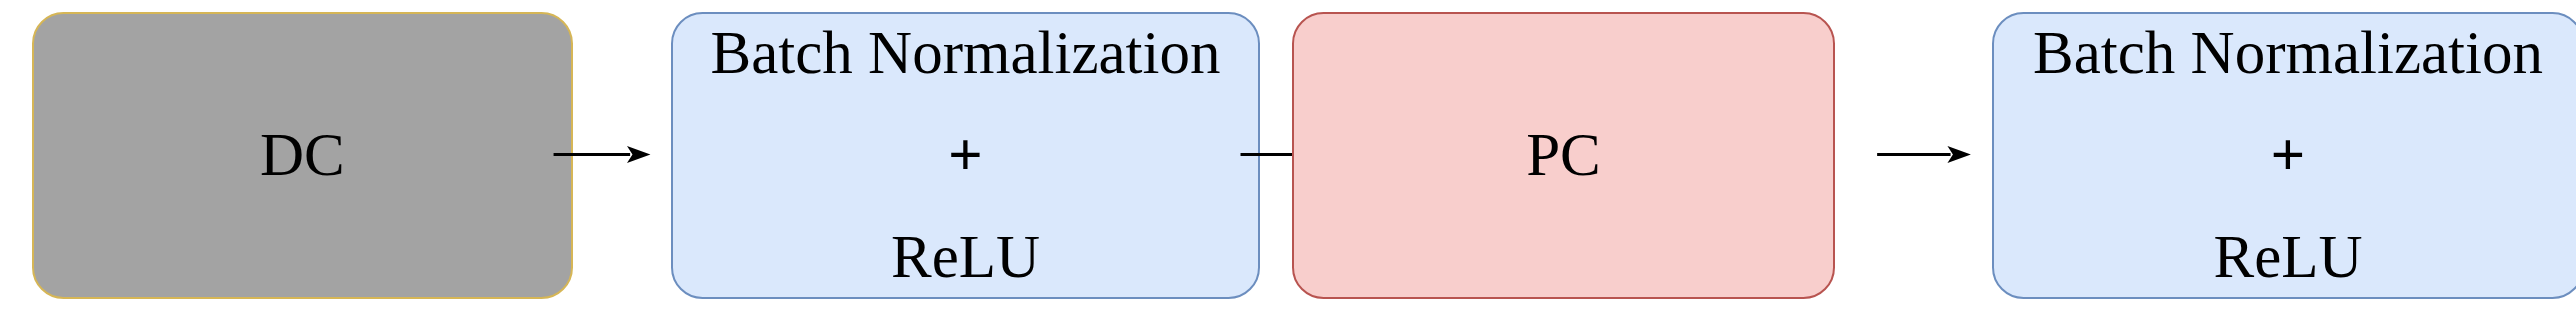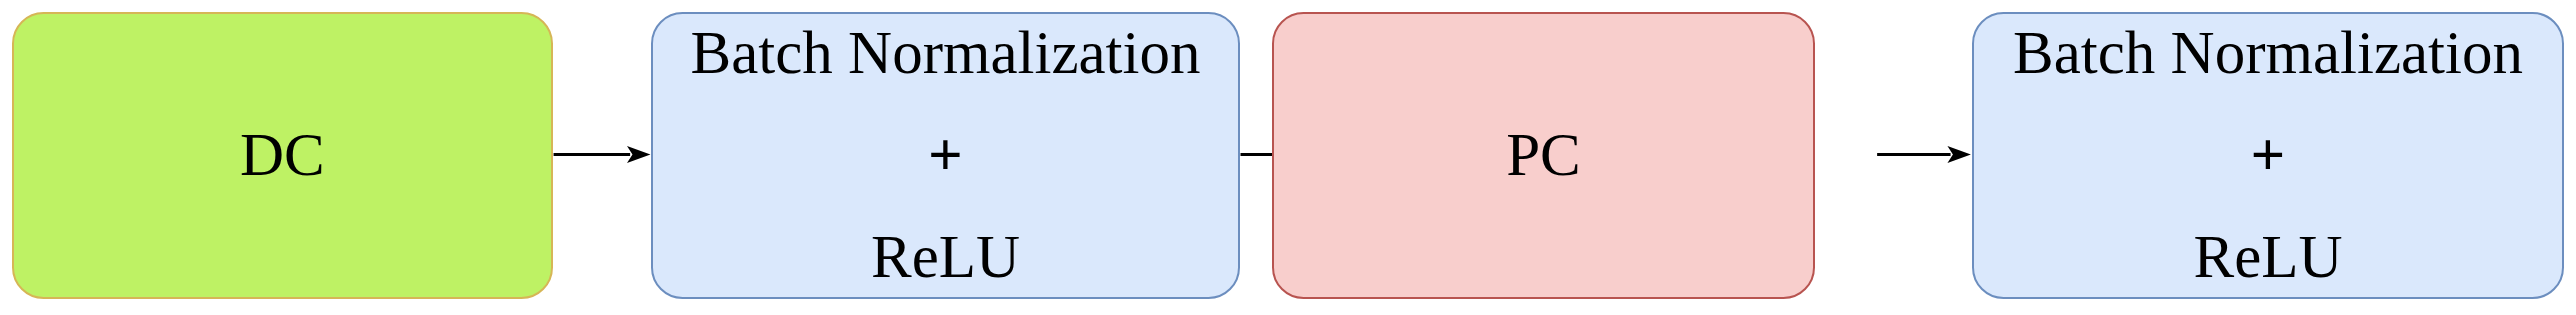--- a/index.html
+++ b/index.html
@@ -21,20 +21,21 @@
     top: 11.8px;
     height: 287px;
     box-sizing: border-box;
     border: 2.4px solid #999;
     border-radius: 31.5px;
     display: flex;
     align-items: center;
     justify-content: center;
     text-align: center;
     font-size: 61px;
+    margin-left: 20px;
   }
   .node.pos1 { left: 11.8px;   width: 541px; }
   .node.pos2 { left: 651px;  width: 589px; }
   .node.pos3 { left: 1272px; width: 543px; }
   .node.pos4 { left: 1972px; width: 592px; }
 
   .node-lines {
     display: flex;
     flex-direction: column;
     justify-content: space-between;
@@ -53,21 +54,21 @@
     display: block;
   }
   .arrow .shaft { stroke: #000000; stroke-width: 4; }
   .arrow .head  { fill: #000000; stroke: none; }
 </style>
 </head>
 <body>
 
 <div class="canvas">
 
-  <div class="node pos1" style="background-color: #bef264; border-color: rgb(214, 182, 86);">
+  <div class="node pos1" style="background-color: #a3a3a3; border-color: rgb(214, 182, 86);">
     <span class="label">DC</span>
   </div>
 
   <svg class="arrow" style="left:553px; width:98px;" viewBox="0 0 124 32">
     <line class="shaft" x1="0" y1="16" x2="98" y2="16"></line>
     <polygon class="head" points="124,16 94,5 101,16 94,27"></polygon>
   </svg>
 
   <div class="node pos2" style="background-color: rgb(218, 232, 252); border-color: rgb(108, 142, 191);">
     <div class="node-lines">

